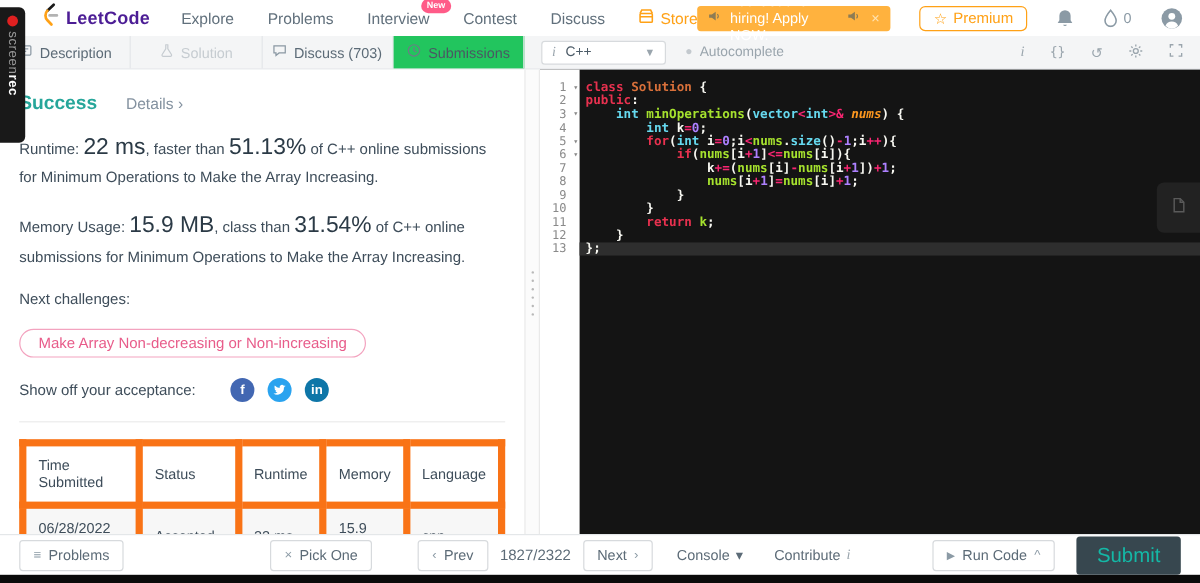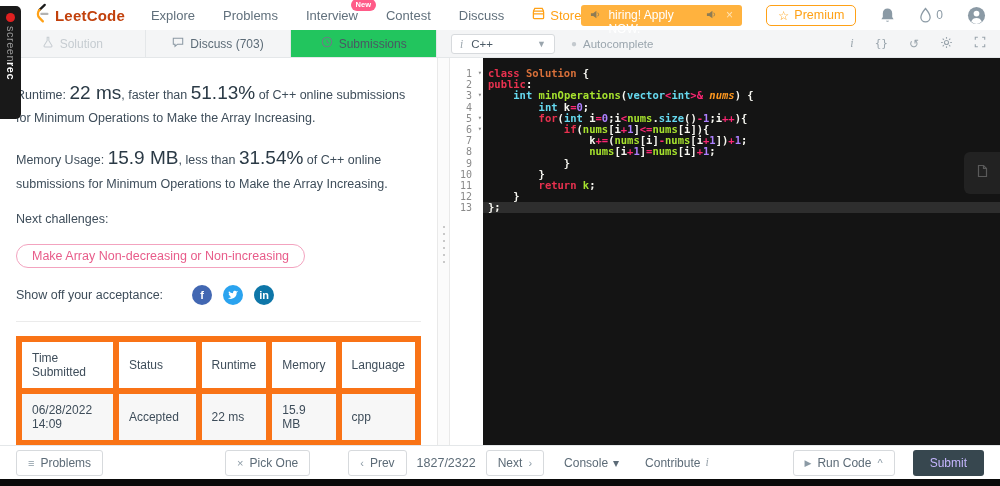--- a/index.html
+++ b/index.html
@@ -4,21 +4,21 @@
 <style>
   * { margin:0; padding:0; box-sizing:border-box; }
   html,body { width:1000px; height:486px; overflow:hidden; background:#fff;
               font-family:"Liberation Sans", sans-serif; }
   .app { position:relative; width:1000px; height:486px; background:#fff; }
 
   
   .navbar { height:30px; display:flex; align-items:center; background:#fff;
             padding:0 14px 0 32px; }
   .logo { display:flex; align-items:center; gap:5px; margin-right:26px; cursor:pointer; }
-  .logo-text { font-size:15px; font-weight:bold; color:#c2410c; letter-spacing:.2px; }
+  .logo-text { font-size:15px; font-weight:bold; color:#4c1d95; letter-spacing:.2px; }
   .nav-items { display:flex; align-items:center; gap:28px; font-size:13px; color:#61707c; }
   .nav-item { cursor:pointer; position:relative; }
   .nav-item.store { color:#ffa116; display:flex; align-items:center; gap:5px; }
   .badge-new { position:absolute; top:-9px; right:-18px; background:#ff5b88; color:#fff;
                font-size:7.5px; font-weight:bold; padding:1.5px 5px; border-radius:8px; }
   .nav-right { margin-left:auto; display:flex; align-items:center; gap:24px; }
   .hiring-banner { background:#ffb23e; border-radius:3px; height:21px; display:flex;
                    align-items:center; gap:7px; padding:0 9px; color:#fff; font-size:12px; }
   .speaker { color:#8d7c55; font-size:11px; }
   .banner-close { color:#ffe3b3; font-size:12px; cursor:pointer; margin-left:2px; }
@@ -99,22 +99,22 @@
 
   
   .bottombar { height:34px; display:flex; align-items:center; background:#fff;
                border-top:1px solid #e4e7e9; padding:0 16px; font-size:12px; color:#5c6b77; }
   .btn { border:1px solid #d7dadd; border-radius:3px; background:#fff; color:#5c6b77;
          font-size:12px; padding:5px 11px; display:flex; align-items:center; gap:6px;
          cursor:pointer; white-space:nowrap; }
   .btn .glyph { font-size:11px; color:#8b9aa5; }
   .counter { margin:0 10px; color:#5c6b77; font-size:12.5px; }
   .txt-btn { display:flex; align-items:center; gap:5px; cursor:pointer; }
-  .submit-btn { background:#37474f; color:#c4b5fd; border:none; border-radius:3px;
-                font-size:12px; padding:6px 17px; cursor:pointer; }
+  .submit-btn { background:#37474f; color:#14b8a6; border:none; border-radius:3px;
+                font-size:17px; padding:6px 17px; cursor:pointer; }
   .bottom-edge { height:7px; background:#0a0a0a; }
 
   
   .watermark { position:absolute; left:0; top:6px; width:21px; height:113px; background:#191919;
                border-radius:0 5px 5px 0; display:flex; flex-direction:column;
                align-items:center; padding-top:7px; z-index:50; }
   .rec-dot { width:9px; height:9px; background:#e02020; border-radius:50%; margin-bottom:4px;
              flex:none; }
   .wm-text { writing-mode:vertical-rl; font-size:11px; color:#9a9a9a; letter-spacing:.5px; }
   .wm-text b { color:#fff; }
@@ -192,20 +192,29 @@
           <circle cx="10" cy="10" r="9" fill="#8b9aa5"></circle>
           <circle cx="10" cy="8" r="3" fill="#fff"></circle>
           <path d="M4.5 16.2a6 6 0 0 1 11 0A9 9 0 0 1 10 19a9 9 0 0 1-5.5-2.8z" fill="#fff"></path>
         </svg>
       </span>
     </div>
   </header>
 
   <div class="tabstrip">
     <div class="tabs">
+      <div class="tab">
+        <span>
+          <svg width="12" height="12" viewBox="0 0 14 14" fill="none" stroke="#8a98a3" stroke-width="1.2">
+            <rect x="1.5" y="2.5" width="11" height="9" rx="1"></rect>
+              <path d="M4 5.5h6M4 8h4"></path>
+          </svg>
+        </span>
+        <span>Description</span>
+      </div>
       <div class="tab disabled">
         <span>
           <svg width="12" height="12" viewBox="0 0 14 14" fill="none" stroke="#c6ccd1" stroke-width="1.2">
             <path d="M5.5 1.5h3M6 1.5v4L2.5 11a1.2 1.2 0 0 0 1 1.8h7a1.2 1.2 0 0 0 1-1.8L8 5.5v-4"></path>
           </svg>
         </span>
         <span>Solution</span>
       </div>
       <div class="tab">
         <span>
@@ -250,25 +259,32 @@
             <path d="M1.5 4.5v-3h3M9.5 1.5h3v3M12.5 9.5v3h-3M4.5 12.5h-3v-3"></path>
           </svg>
         </span>
       </div>
     </div>
   </div>
 
   <div class="main">
 
     <section class="left-panel">
+      <div class="result-header">
+        <span class="success">Success</span>
+        <span class="details-link">
+          <span>Details</span>
+          <span>›</span>
+        </span>
+      </div>
       <p class="metric">
         <span>Runtime: </span><span class="big">22 ms</span><span>, faster than </span><span class="big">51.13%</span><span> of C++ online submissions for Minimum Operations to Make the Array Increasing.</span>
       </p>
       <p class="metric">
-        <span>Memory Usage: </span><span class="big">15.9 MB</span><span>, less than </span><span class="big">31.54%</span><span> of C++ online submissions for Minimum Operations to Make the Array Increasing.</span>
+        <span>Memory Usage: </span><span class="big">15.9 MB</span><span>, class than </span><span class="big">31.54%</span><span> of C++ online submissions for Minimum Operations to Make the Array Increasing.</span>
       </p>
       <div class="next-label">Next challenges:</div>
       <span class="pill">Make Array Non-decreasing or Non-increasing</span>
       <div class="share-row">
         <span class="lbl">Show off your acceptance:</span>
         <span class="social fb">f</span>
         <span class="social tw">
           <svg width="12" height="12" viewBox="0 0 14 14" fill="#fff">
             <path d="M13 3.3c-.4.2-.9.3-1.4.4.5-.3.9-.8 1-1.4-.5.3-1 .5-1.5.6A2.3 2.3 0 0 0 7 4.5c0 .2 0 .4.1.5A6.6 6.6 0 0 1 2.3 2.6a2.3 2.3 0 0 0 .7 3.1c-.4 0-.7-.1-1-.3 0 1.1.8 2.1 1.9 2.3-.3.1-.7.1-1 0 .3.9 1.1 1.6 2.1 1.6A4.7 4.7 0 0 1 1 10.4a6.6 6.6 0 0 0 10.2-5.9c.5-.3.9-.7 1.2-1.2z"></path>
           </svg>

